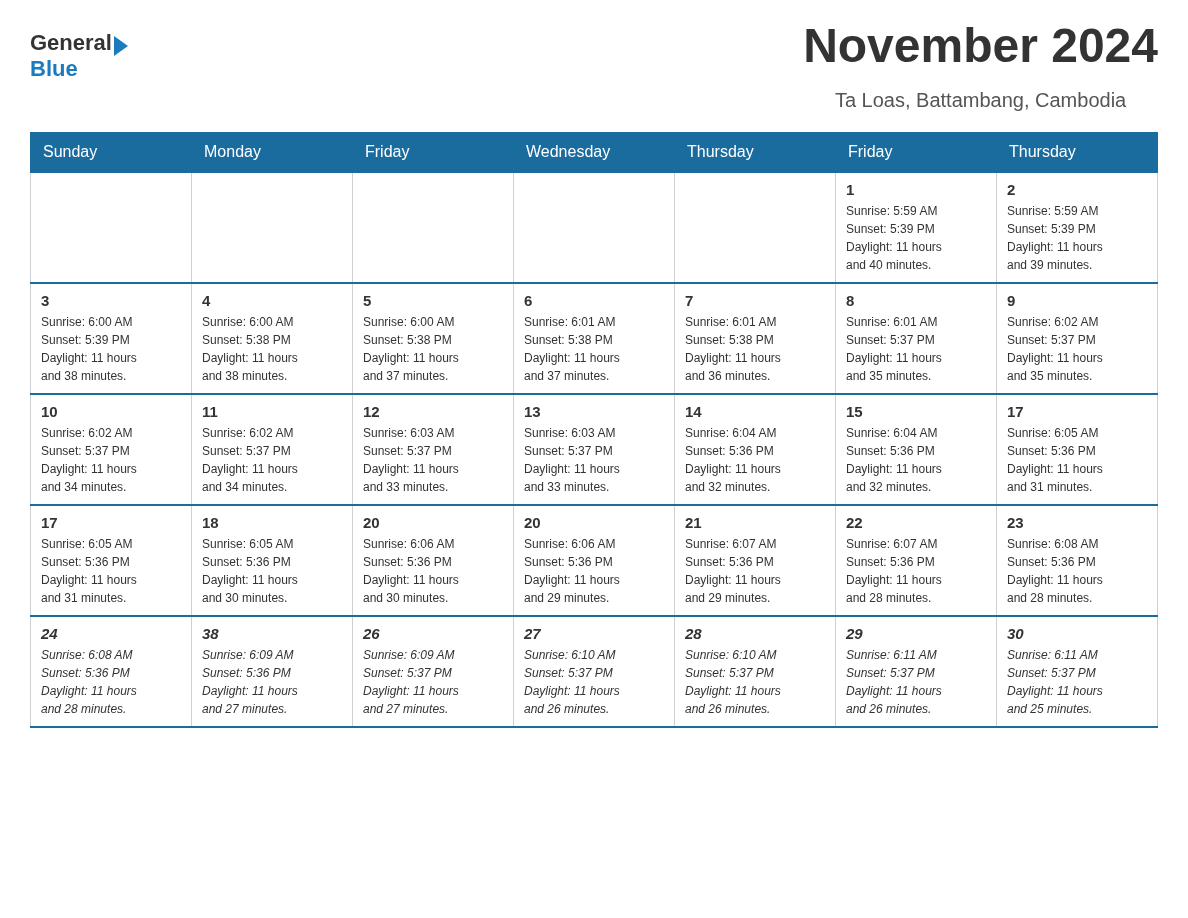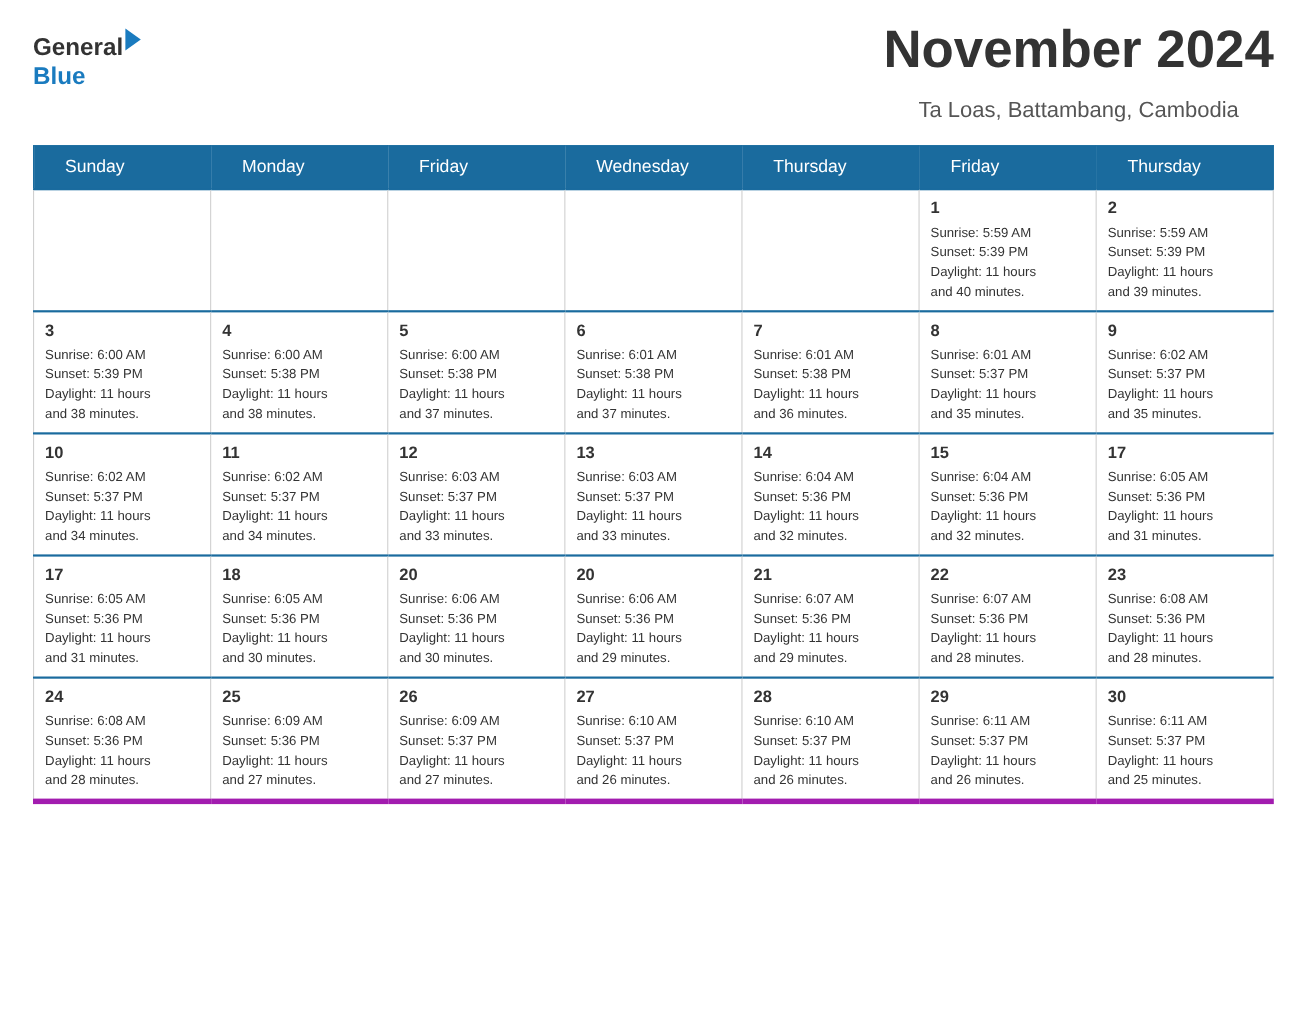--- a/index.html
+++ b/index.html
@@ -40,21 +40,21 @@
       border-bottom: 10px solid transparent;
       margin-left: 2px;
       margin-top: -4px;
     }
     .logo-inner {
       display: flex;
       flex-direction: column;
     }
     .logo-row1 {
       display: flex;
-      align-items: flex-start;
+      align-items: flex-end;
     }
     .title-area {
       text-align: center;
     }
     .page-title {
       font-size: 48px;
       font-weight: bold;
       color: #333;
       line-height: 1.1;
     }
@@ -65,21 +65,21 @@
     }
     .calendar {
       width: 100%;
       border-collapse: collapse;
     }
     .calendar th {
       background-color: #1a6b9e;
       color: #fff;
       font-size: 16px;
       font-weight: normal;
-      padding: 10px 28px;
+      padding: 10px 12px;
       text-align: left;
       border: 1px solid #1a6b9e;
     }
     .calendar td {
       vertical-align: top;
       padding: 8px 10px;
       border: 1px solid #ccc;
       width: 14.28%;
       min-height: 100px;
       font-size: 13px;
@@ -102,21 +102,22 @@
     .empty-cell {
       background: #fff;
     }
     .calendar tbody tr td {
       border-top: 2px solid #1a6b9e;
       border-bottom: none;
       border-left: 1px solid #d0d0d0;
       border-right: 1px solid #d0d0d0;
     }
     .calendar tbody tr:last-child td {
-      border-bottom: 5px solid #a21caf;
+      border-bottom: 1px solid #a21caf;
+      font-style: italic;
     }
   </style>
 </head>
 <body>
 
 <div class="header-area">
   <div class="logo">
     <div class="logo-inner">
       <div class="logo-row1">
         <span class="logo-text-general">General</span>
@@ -248,21 +249,21 @@
           <div class="day-number">23</div>
           <div class="day-info">Sunrise: 6:08 AM<br>Sunset: 5:36 PM<br>Daylight: 11 hours<br>and 28 minutes.</div>
         </td>
       </tr>
       <tr>
         <td>
           <div class="day-number">24</div>
           <div class="day-info">Sunrise: 6:08 AM<br>Sunset: 5:36 PM<br>Daylight: 11 hours<br>and 28 minutes.</div>
         </td>
         <td>
-          <div class="day-number">25</div>
+          <div class="day-number">38</div>
           <div class="day-info">Sunrise: 6:09 AM<br>Sunset: 5:36 PM<br>Daylight: 11 hours<br>and 27 minutes.</div>
         </td>
         <td>
           <div class="day-number">26</div>
           <div class="day-info">Sunrise: 6:09 AM<br>Sunset: 5:37 PM<br>Daylight: 11 hours<br>and 27 minutes.</div>
         </td>
         <td>
           <div class="day-number">27</div>
           <div class="day-info">Sunrise: 6:10 AM<br>Sunset: 5:37 PM<br>Daylight: 11 hours<br>and 26 minutes.</div>
         </td>

